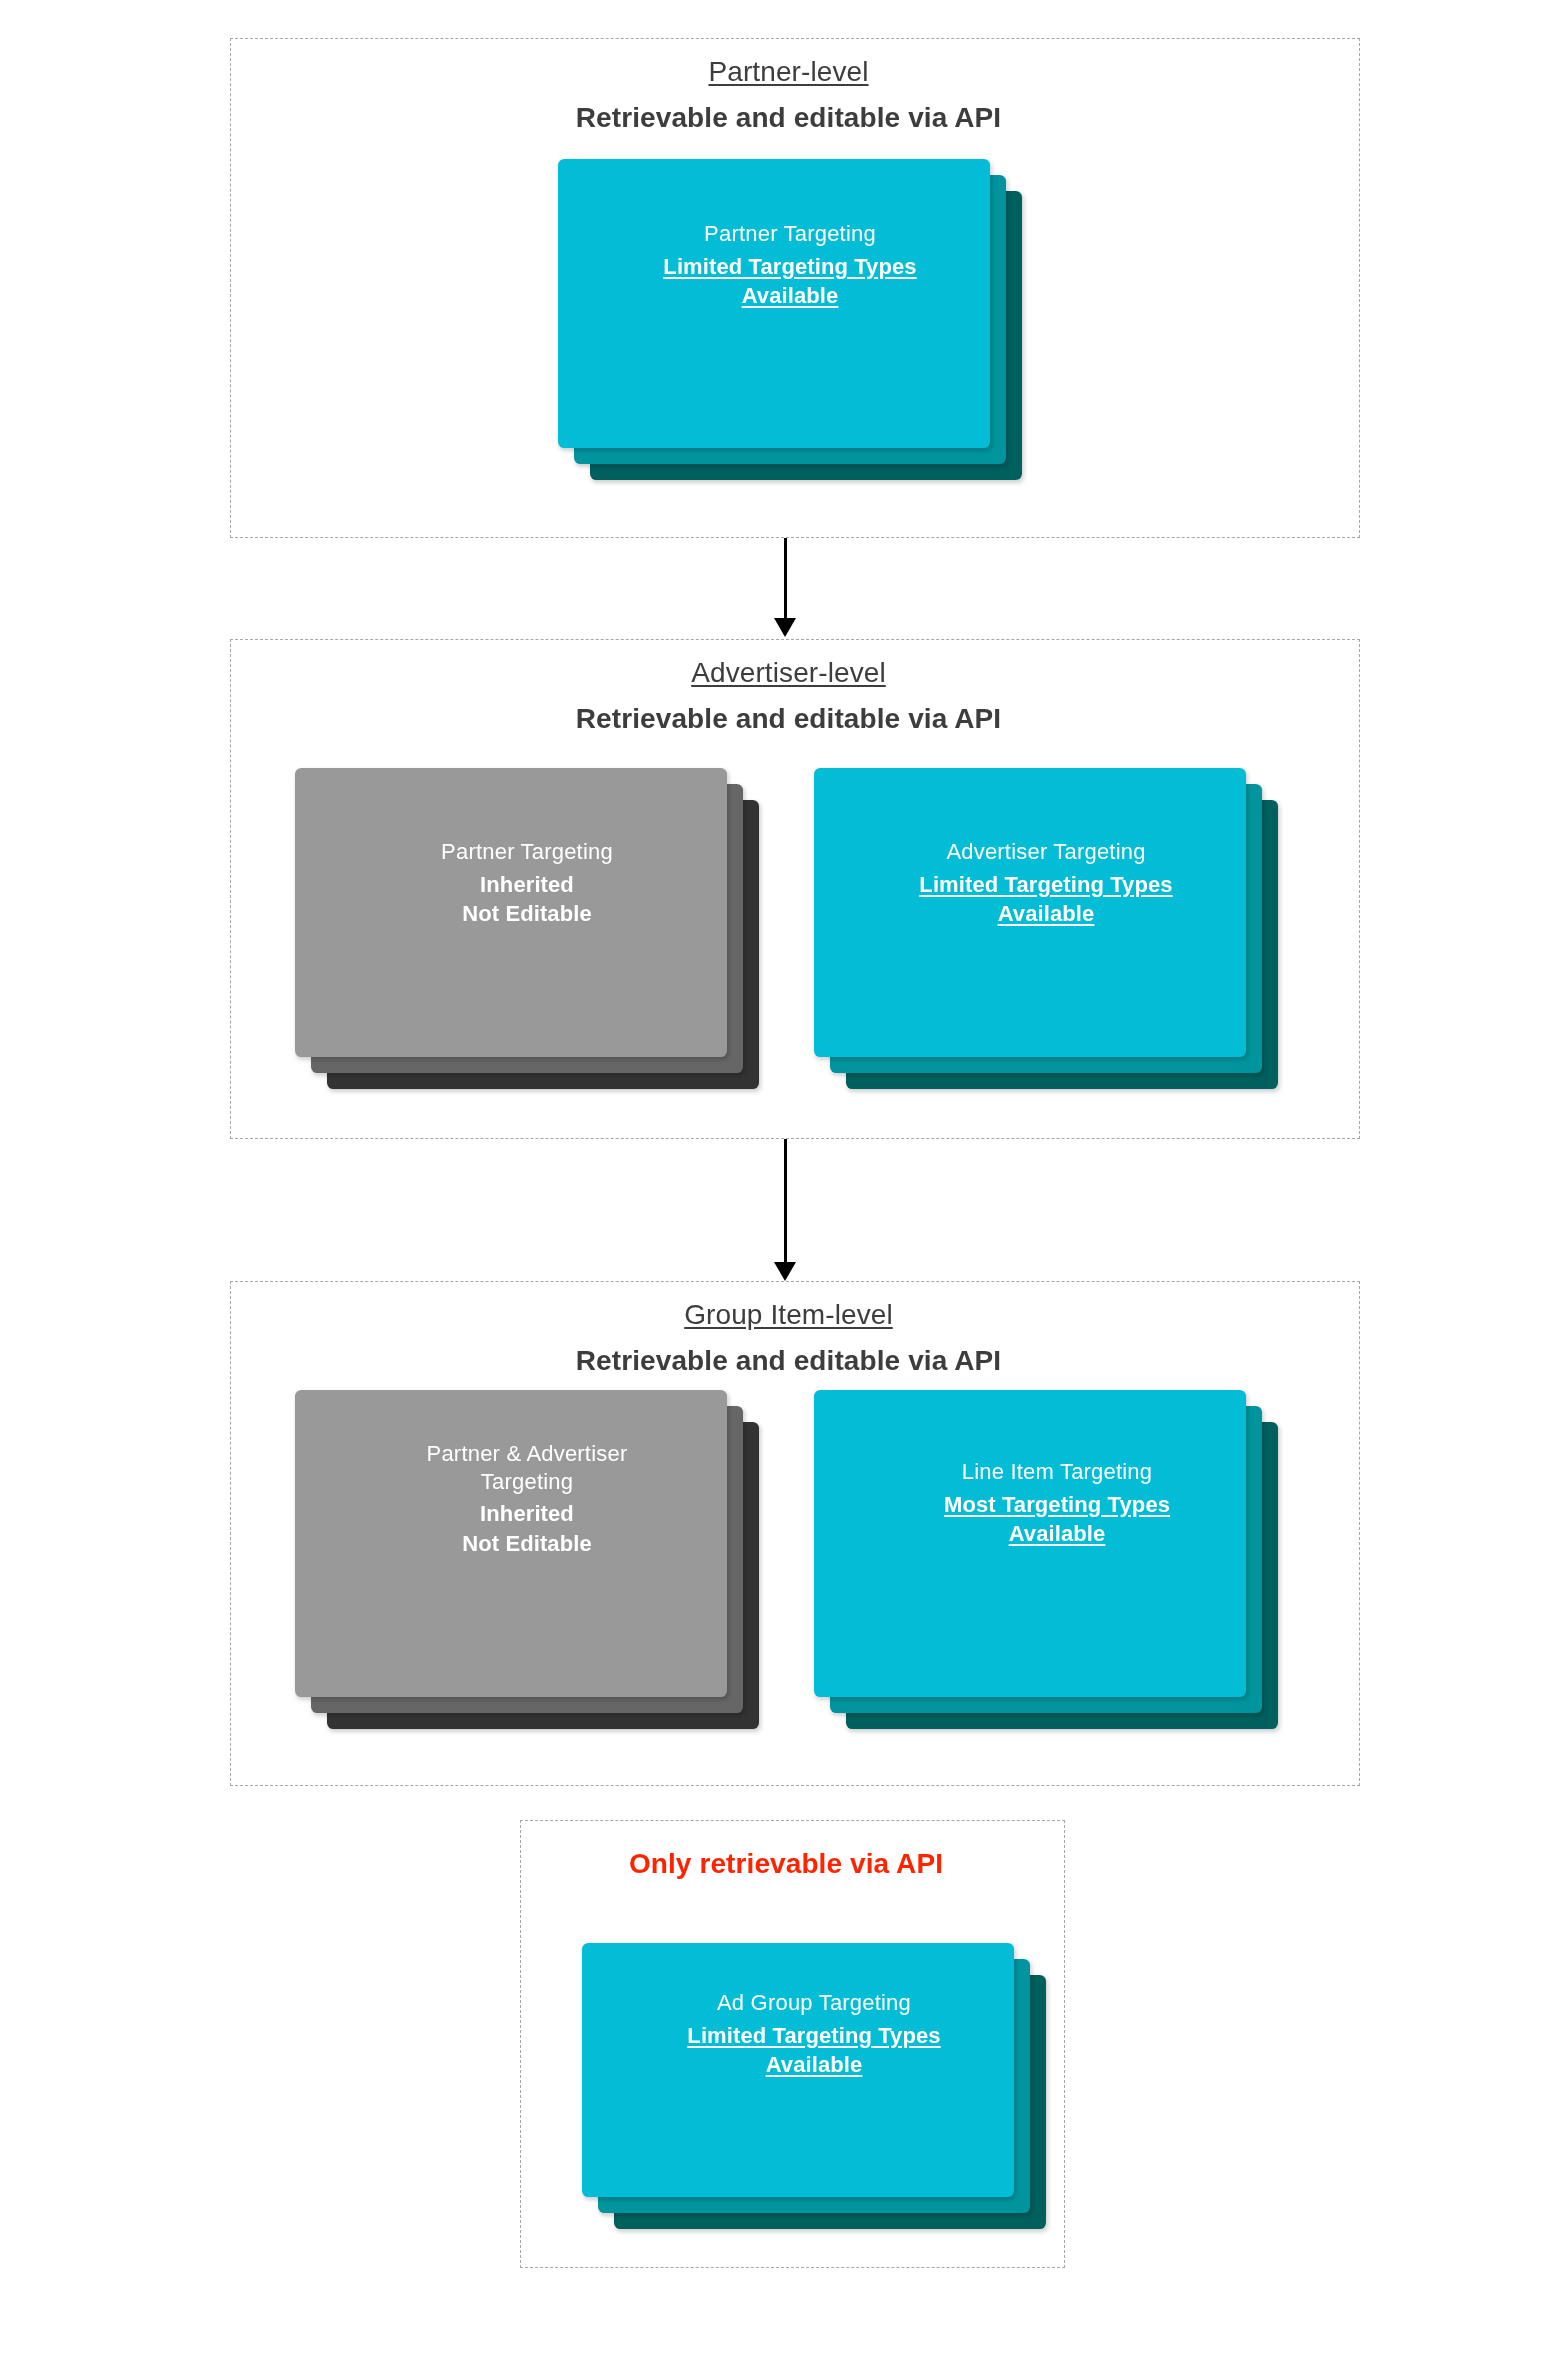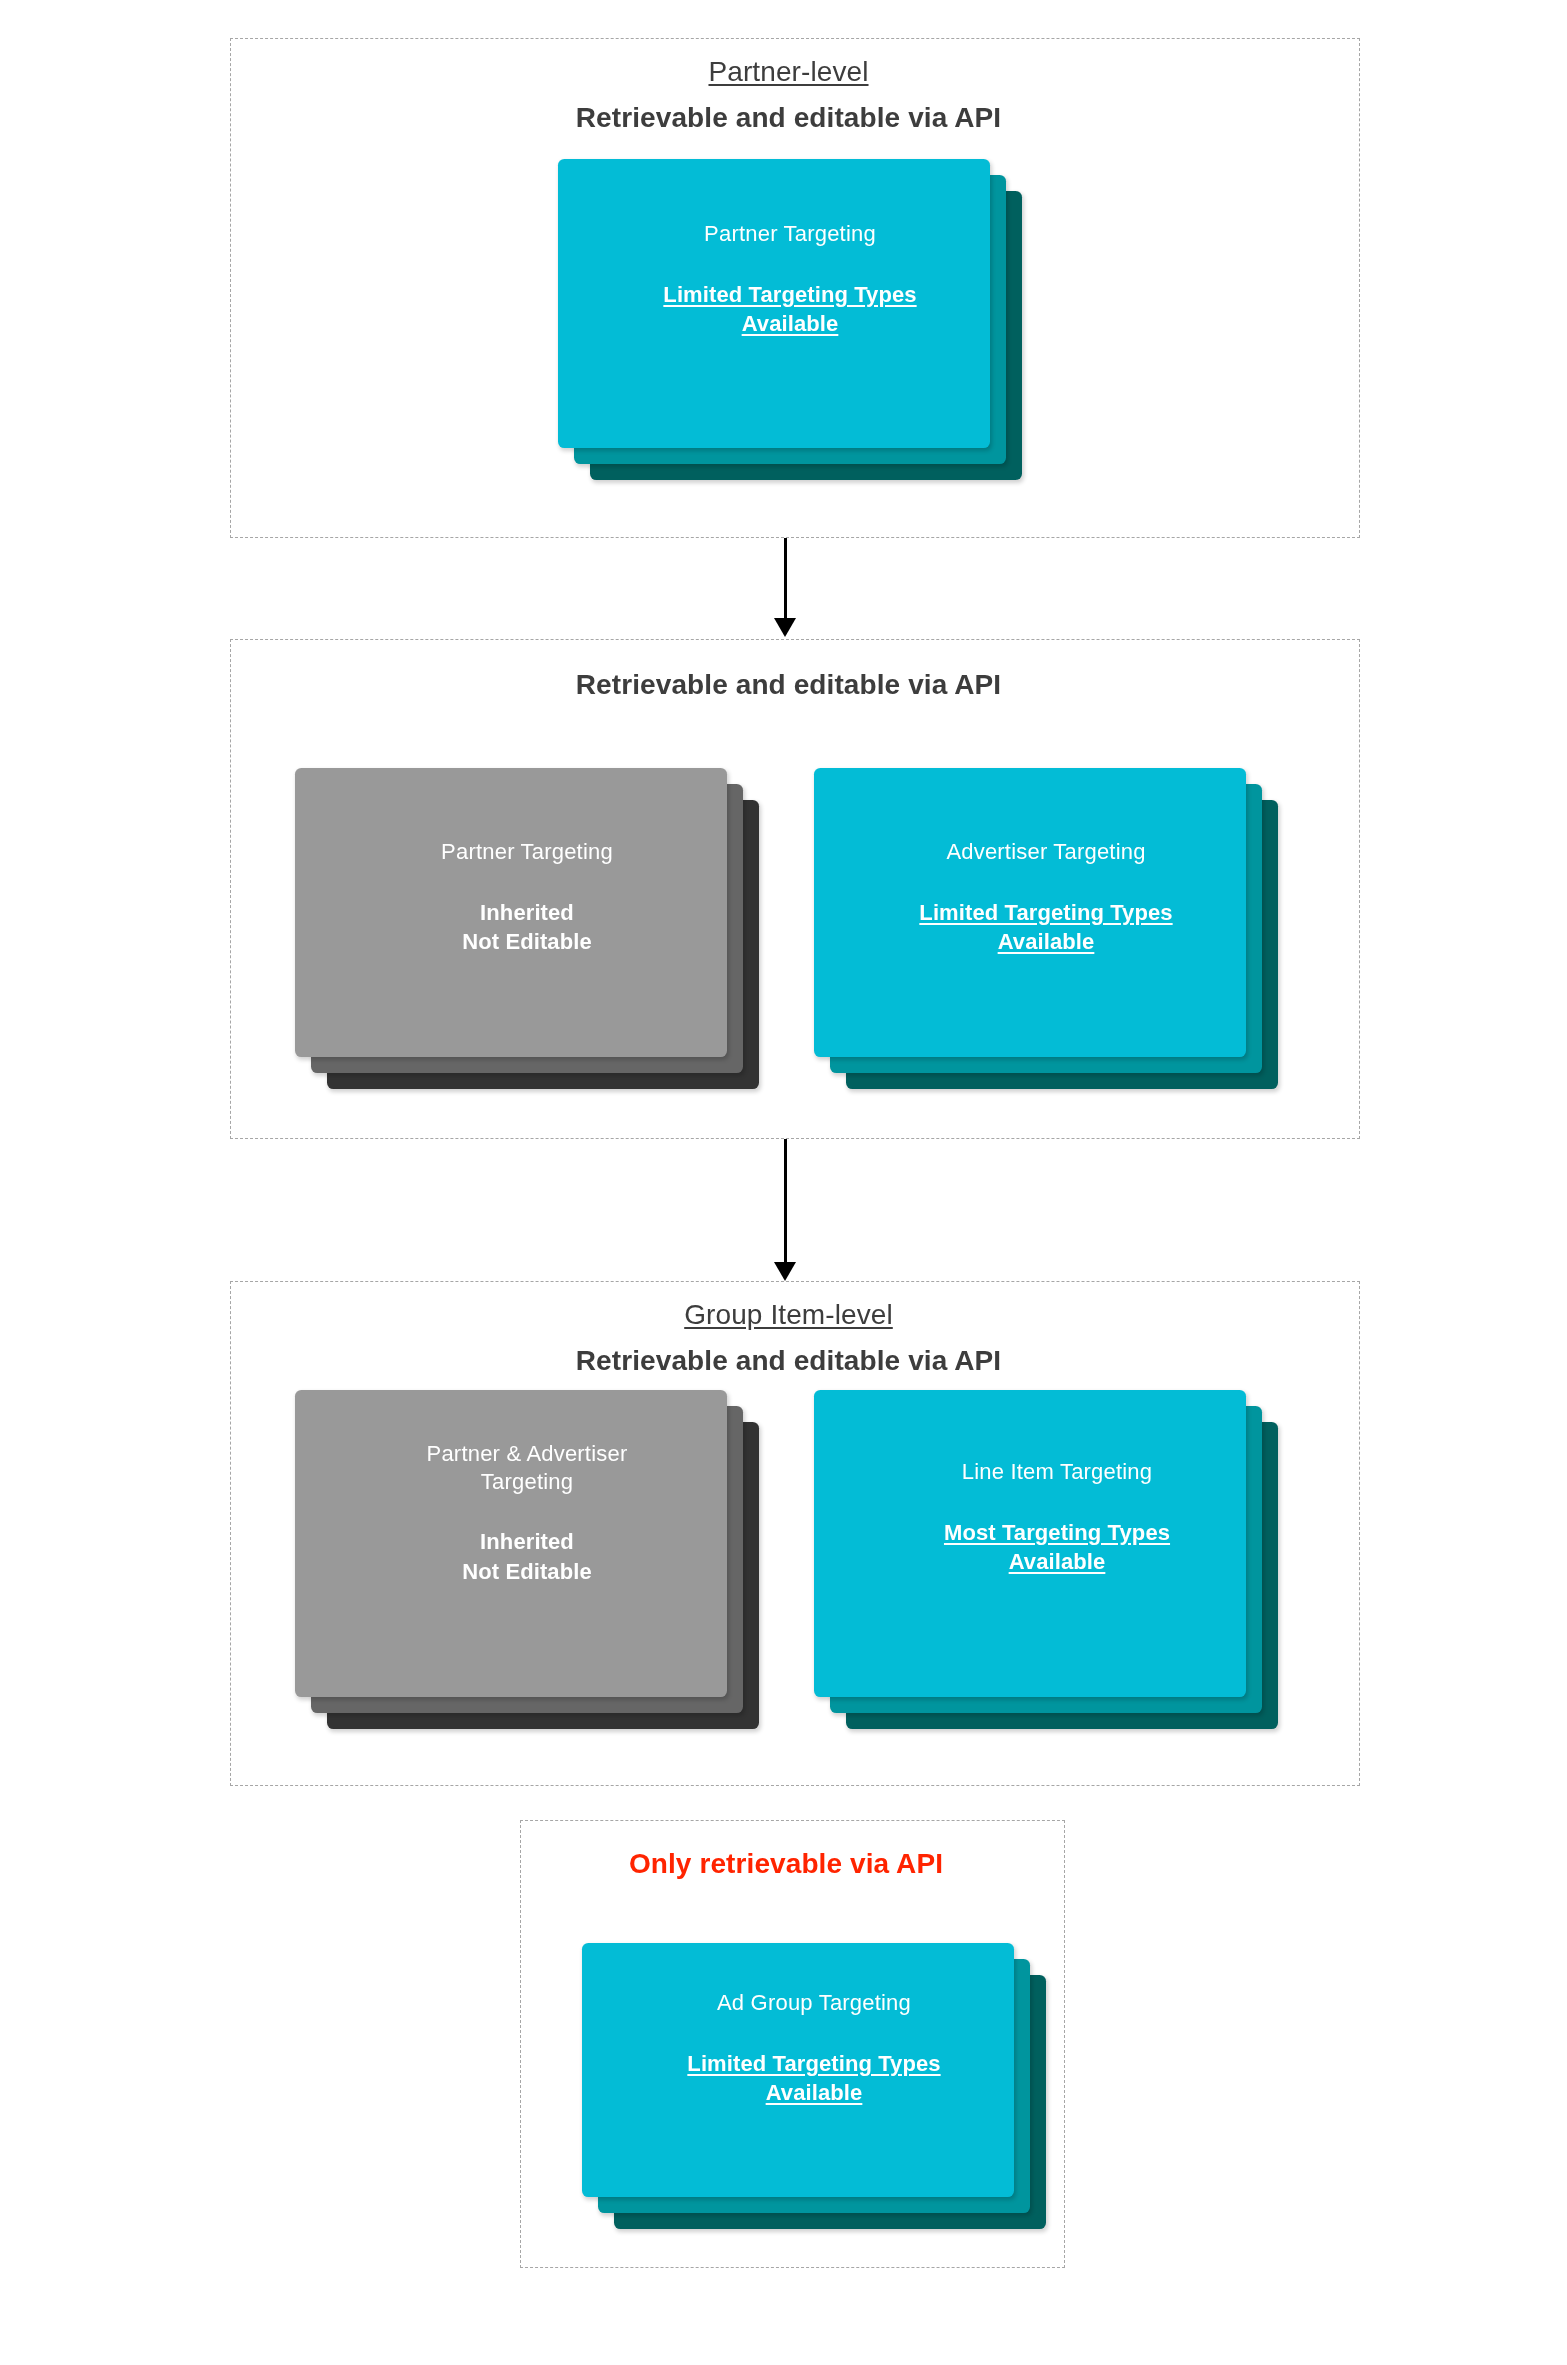--- a/index.html
+++ b/index.html
@@ -89,21 +89,21 @@
     font-size: 22px;
     font-weight: normal;
     line-height: 1.26;
     letter-spacing: 0.2px;
   }
   .card-note {
     display: block;
     font-size: 22px;
     font-weight: bold;
     line-height: 1.33;
-    margin-top: 32px;
+    margin-top: 4px;
     letter-spacing: 0.1px;
   }
   .card-note.underline {
     text-decoration: underline;
     text-underline-offset: 2.7px;
   }
 
   
   .arrow {
     position: absolute;
@@ -189,20 +189,21 @@
   </div>
 </div>
 
 <div class="arrow" id="arrow-1">
   <div class="shaft"></div>
   <div class="head"></div>
 </div>
 
 <div class="level" id="level-advertiser">
   <div class="level-header">
+    <span class="level-title">Advertiser-level</span>
     <span class="level-sub">Retrievable and editable via API</span>
   </div>
 </div>
 
 <div class="card-stack gray" id="stack-adv-left">
   <div class="card-layer back"></div>
   <div class="card-layer mid"></div>
   <div class="card-layer front"></div>
   <div class="card-body">
     <span class="card-title">Partner Targeting</span>

